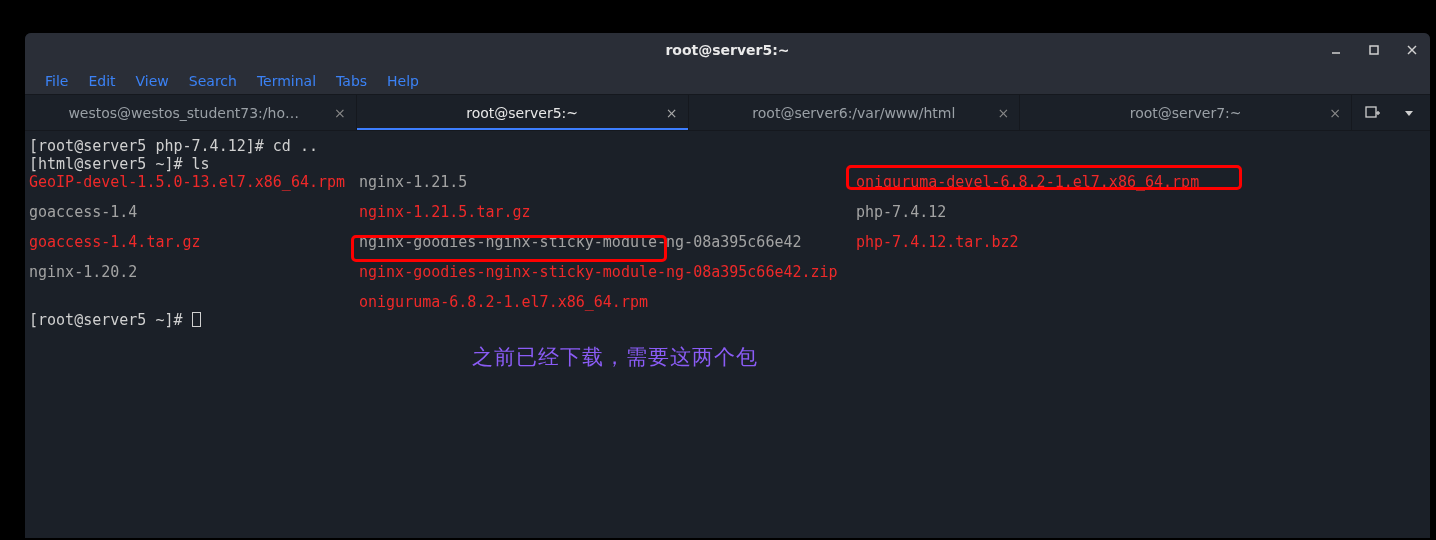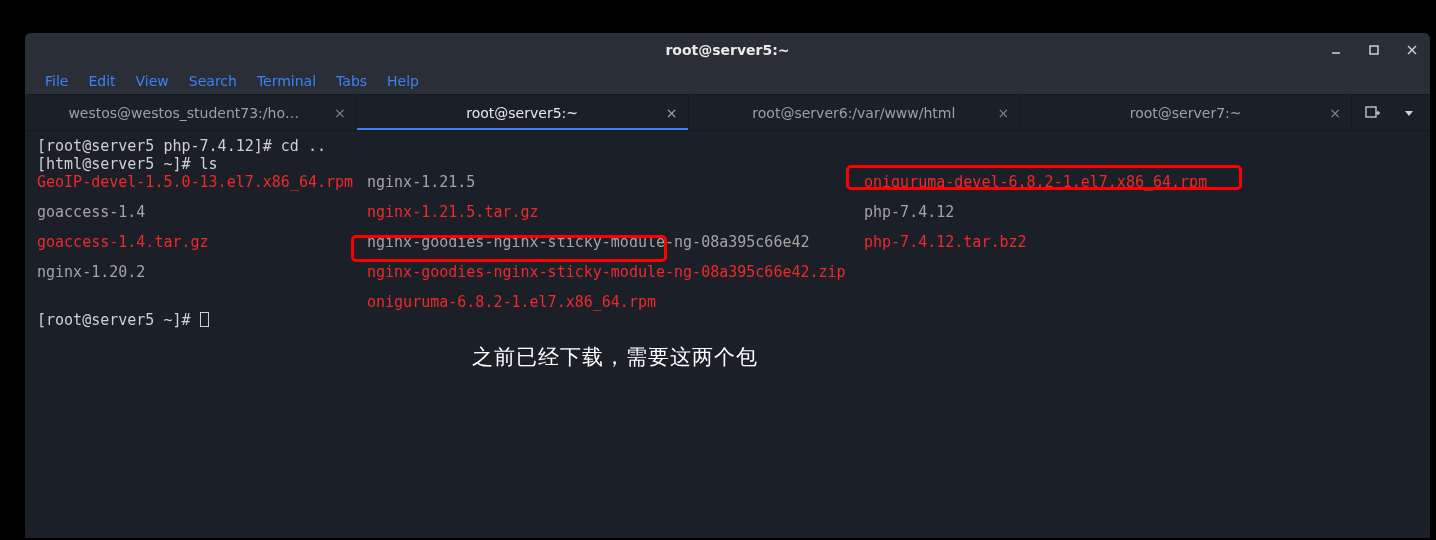--- a/index.html
+++ b/index.html
@@ -135,21 +135,21 @@
     justify-content: center;
   }
   .terminal {
     flex: 1;
     background: #1b2028;
     position: relative;
     font-family: "DejaVu Sans Mono", "Liberation Mono", Consolas, monospace;
     font-size: 15px;
     line-height: 18px;
     color: #d0d0d0;
-    padding: 6px 12px;
+    padding: 6px 4px;
     overflow: hidden;
   }
   .line { white-space: pre; }
   .red { color: #ef2929; }
   .blue { color: #a3a3a3; }
   .gray { color: #d0d0d0; }
   .cursor {
     display: inline-block;
     width: 9px;
     height: 15px;
@@ -170,21 +170,21 @@
   .col3 { flex: 1; }
   .highlight-box {
     position: absolute;
     border: 3px solid #ff0000;
     border-radius: 5px;
     background: transparent;
     pointer-events: none;
   }
   .annotation {
     position: absolute;
-    color: #ffffff;
+    color: #8b5cf6;
     font-family: Liberation Sans, sans-serif;
     font-size: 21px;
     letter-spacing: 1px;
   }
 </style>
 </head>
 <body>
 
 <div class="window">
 

